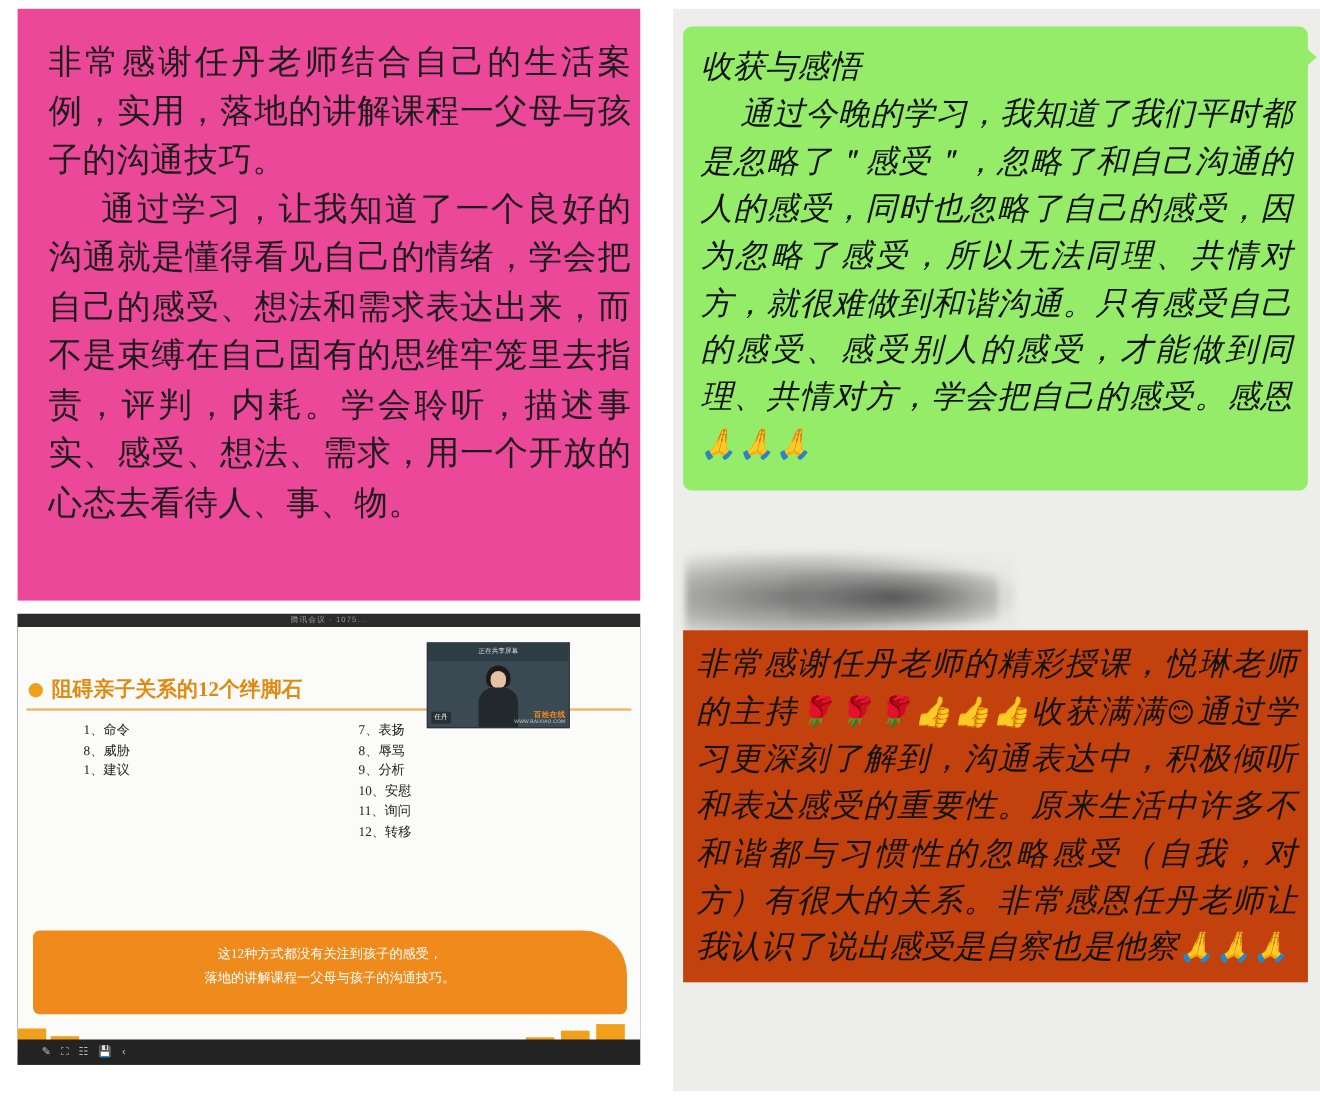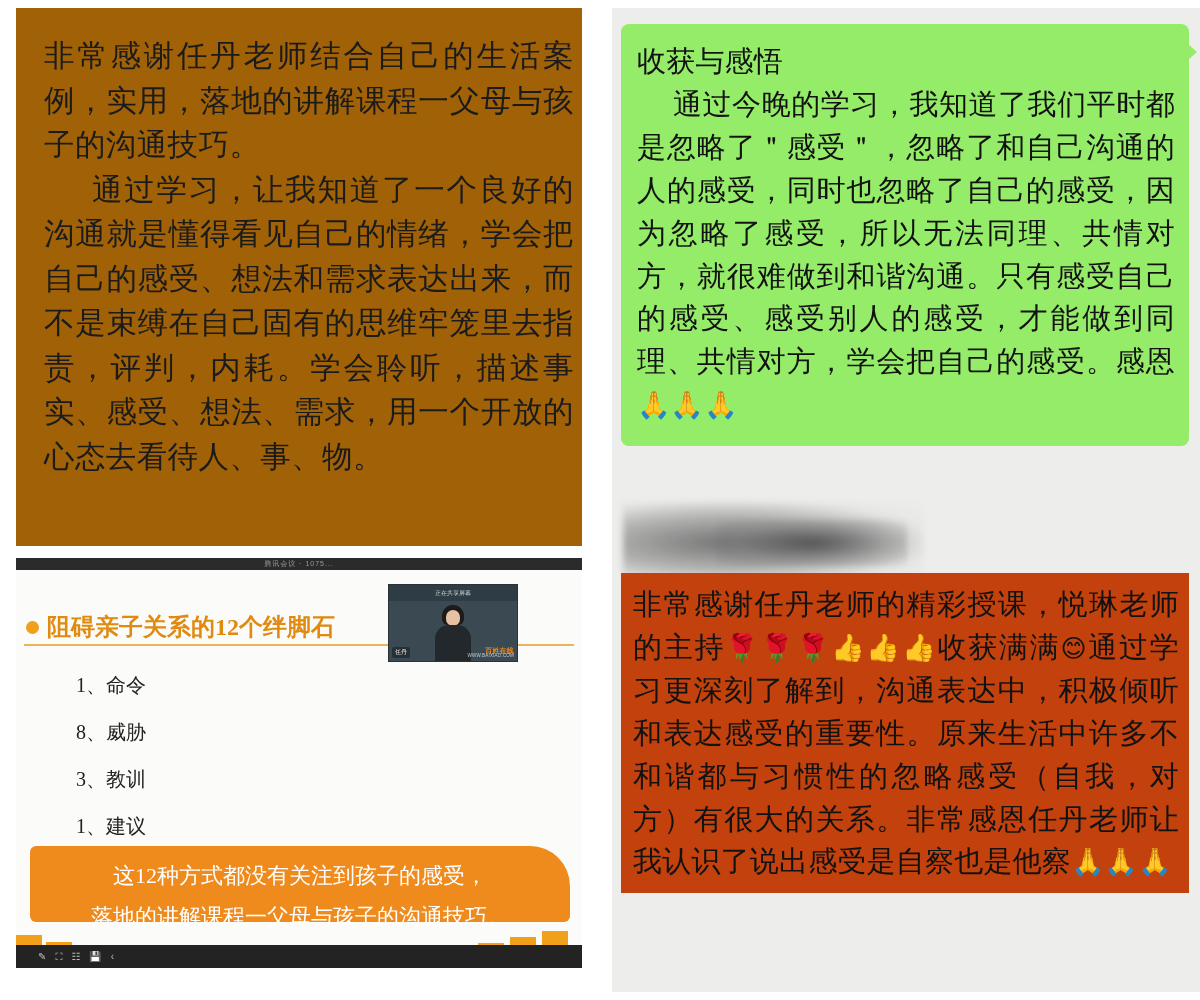--- a/index.html
+++ b/index.html
@@ -26,21 +26,21 @@
     width: 597px;
     height: 1000px;
     background: #ffffff;
   }
   .left-text-card {
     position: absolute;
     left: 16px;
     top: 8px;
     width: 566px;
     height: 538px;
-    background: #a16207;
+    background: #ec4899;
     box-sizing: border-box;
     padding: 26px 8px 10px 28px;
   }
   .left-text-card p {
     margin: 0;
     font-family: "Liberation Serif", serif;
     font-size: 30.5px;
     line-height: 1.46;
     color: #1b1b1b;
     letter-spacing: 0.4px;
@@ -90,21 +90,21 @@
     width: 13px;
     height: 13px;
     border-radius: 50%;
     background: #f0a01a;
     margin-left: 10px;
     margin-right: 8px;
     flex: 0 0 auto;
   }
   .slide-title {
     font-family: "Liberation Serif", serif;
-    font-size: 24px;
+    font-size: 19px;
     color: #e08a10;
     font-weight: bold;
     white-space: nowrap;
   }
   .slide-title-rule {
     position: absolute;
     left: 8px;
     top: 74px;
     width: 550px;
     height: 2px;
@@ -116,42 +116,41 @@
     top: 84px;
     width: 460px;
     display: flex;
     justify-content: space-between;
   }
   .slide-list .col {
     width: 210px;
   }
   .slide-list .row {
     font-family: "Liberation Serif", serif;
-    font-size: 20px;
+    font-size: 12px;
     line-height: 1.55;
     color: #222;
     white-space: nowrap;
-    margin-top: 16px;
   }
   .slide-banner {
     position: absolute;
     left: 14px;
     top: 276px;
     width: 540px;
     height: 76px;
     background: #ef8b1c;
     border-radius: 6px 40px 6px 6px;
     color: #ffffff;
     text-align: center;
     box-sizing: border-box;
     padding-top: 10px;
   }
   .slide-banner div {
     font-family: "Liberation Serif", serif;
-    font-size: 22px;
+    font-size: 12px;
     line-height: 1.85;
     white-space: nowrap;
   }
   .slide-stripe {
     position: absolute;
     left: 0;
     top: 360px;
     width: 566px;
     height: 27px;
     background: #fbfbf9;
@@ -296,20 +295,21 @@
     position: absolute;
     right: -8px;
     top: 20px;
     width: 0; height: 0;
     border-top: 8px solid transparent;
     border-bottom: 8px solid transparent;
     border-left: 9px solid #95ec69;
   }
   .bubble-green p, .bubble-grey p {
     margin: 0;
+    font-style: italic;
   }
   .bubble-green p.indent, .bubble-grey p.indent {
     text-indent: 36px;
   }
   .bubble-grey {
     left: 24px;
     top: 573px;
     width: 568px;
     background: #c2410c;
     padding: 10px 10px 10px 12px;
@@ -362,22 +362,29 @@
         <div class="slide-title-row">
           <span class="bullet-dot"></span>
           <span class="slide-title">阻碍亲子关系的12个绊脚石</span>
         </div>
         <div class="slide-title-rule"></div>
 
         <div class="slide-list">
           <div class="col">
             <div class="row">1、命令</div>
             <div class="row">8、威胁</div>
-            <div class="row">3、教训</div>
             <div class="row">1、建议</div>
+          </div>
+          <div class="col">
+            <div class="row">7、表扬</div>
+            <div class="row">8、辱骂</div>
+            <div class="row">9、分析</div>
+            <div class="row">10、安慰</div>
+            <div class="row">11、询问</div>
+            <div class="row">12、转移</div>
           </div>
         </div>
 
         <div class="slide-banner">
           <div>这12种方式都没有关注到孩子的感受，</div>
           <div>落地的讲解课程一父母与孩子的沟通技巧。</div>
         </div>
 
         <div class="slide-stripe">
           <span class="bar" style="left:0px;height:22px;"></span>

